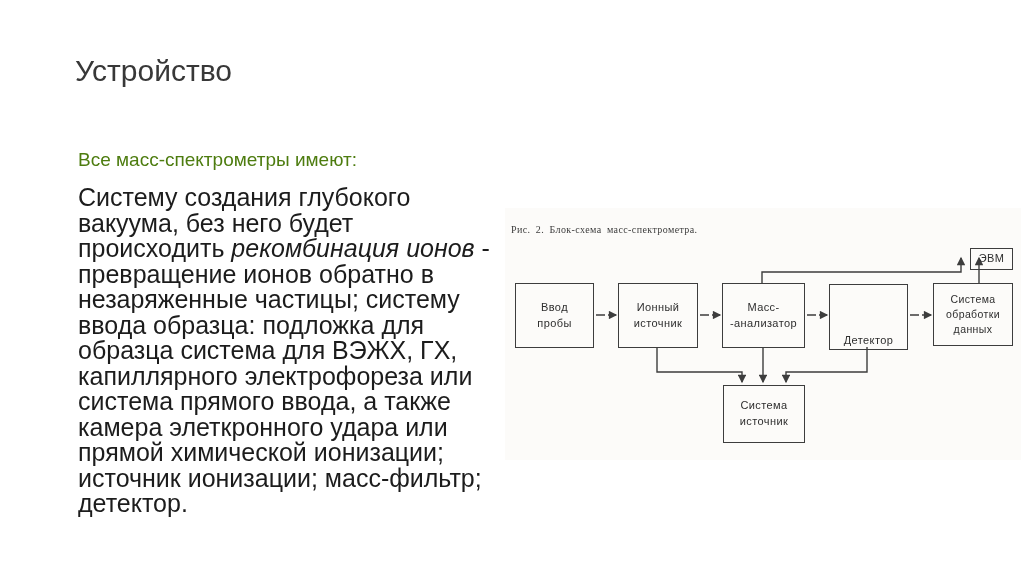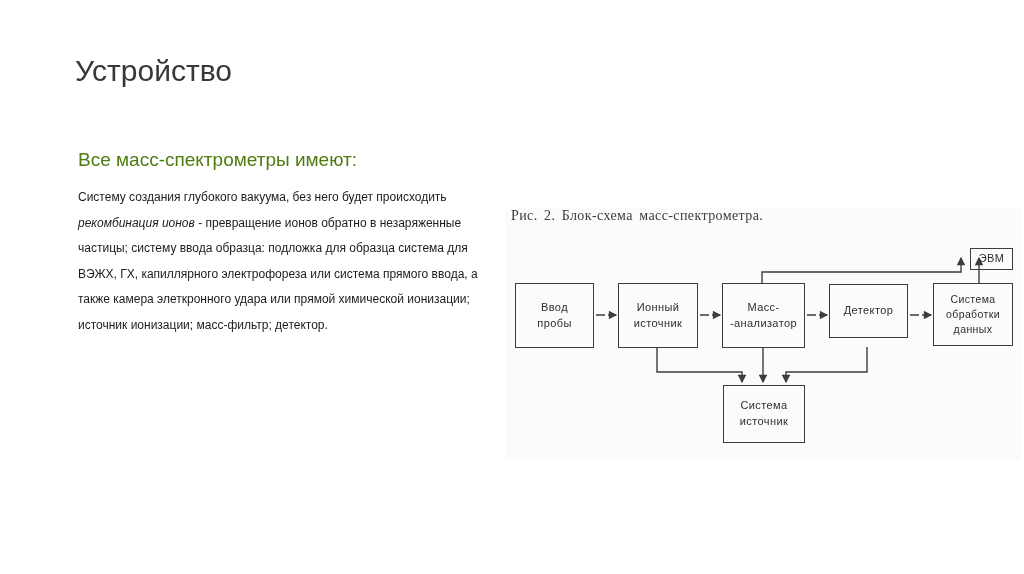--- a/index.html
+++ b/index.html
@@ -31,43 +31,43 @@
     top: 149px;
     font-size: 19px;
     color: #4d7c0f;
     white-space: nowrap;
   }
   .body-paragraph {
     position: absolute;
     left: 78px;
     top: 185px;
     width: 420px;
-    font-size: 12px;
+    font-size: 25px;
     line-height: 25.5px;
     color: #1c1c1c;
     text-align: left;
   }
   .body-paragraph em {
     font-style: italic;
   }
   
   .figure {
     position: absolute;
     left: 505px;
     top: 208px;
     width: 516px;
     height: 252px;
     background: #fcfbf9;
   }
   .figure-caption {
     position: absolute;
     left: 6px;
-    top: 0;
+    top: 16px;
     font-family: "Liberation Serif", serif;
-    font-size: 14px;
+    font-size: 10px;
     color: #3c3c3c;
     word-spacing: 2.5px;
     letter-spacing: 0.4px;
     white-space: nowrap;
   }
   .dbox {
     position: absolute;
     box-sizing: border-box;
     border: 1.6px solid #3d3d3d;
     display: flex;
@@ -78,21 +78,21 @@
     font-size: 11px;
     line-height: 1.45;
     letter-spacing: 0.4px;
     color: #2e2e2e;
     background: transparent;
   }
   .dbox span { display: block; white-space: nowrap; }
   .box-vvod  { left: 10px;  top: 75px;  width: 79px; height: 65px; }
   .box-ion   { left: 113px; top: 75px;  width: 80px; height: 65px; }
   .box-mass  { left: 217px; top: 75px;  width: 83px; height: 65px; }
-  .box-det   { left: 324px; top: 76px;  width: 79px; height: 54px; }
+  .box-det   { left: 324px; top: 76px;  width: 79px; height: 66px; justify-content: flex-end; }
   .box-sys   { left: 428px; top: 75px;  width: 80px; height: 63px; font-size: 10.5px; }
   .box-evm   { left: 465px; top: 16px;  width: 43px; height: 22px; margin-top: 24px; }
   .box-pump  { left: 218px; top: 177px; width: 82px; height: 58px; }
   .connector-layer {
     position: absolute;
     left: 0; top: 0;
     width: 516px;
     height: 252px;
   }
 </style>

